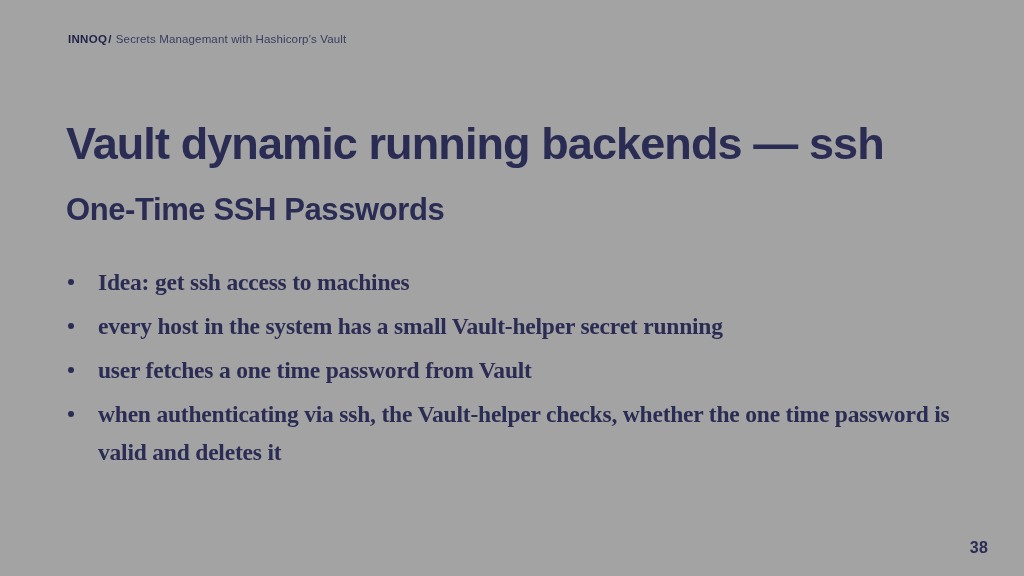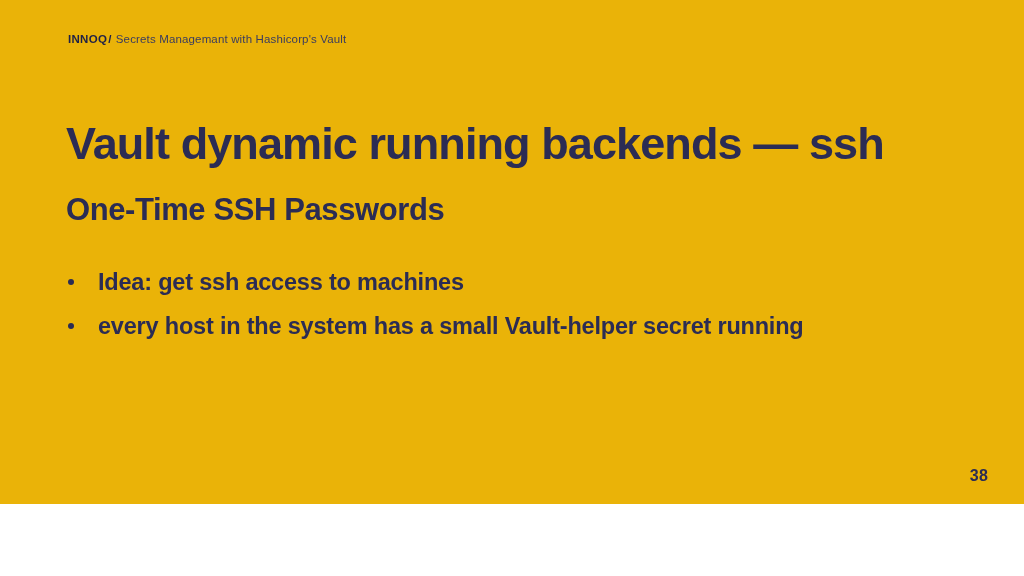--- a/index.html
+++ b/index.html
@@ -10,22 +10,22 @@
     width: 1024px;
     height: 576px;
     background: #ffffff;
     font-family: "Liberation Sans", sans-serif;
     overflow: hidden;
   }
 
   .slide {
     position: relative;
     width: 1024px;
-    height: 504px;
-    background: #eab308;
+    height: 576px;
+    background: #a3a3a3;
     box-sizing: border-box;
   }
 
   
   .slide-header {
     position: absolute;
     left: 68px;
     top: 31px;
     font-size: 11.5px;
     line-height: 16px;
@@ -101,20 +101,21 @@
     position: absolute;
     left: 2px;
     top: 16px;
     width: 6px;
     height: 6px;
     border-radius: 50%;
     background: #2b2c54;
   }
   .bullet-text {
     display: block;
+    font-family: Liberation Serif, serif;
   }
 
   
   .page-number {
     position: absolute;
     right: 36px;
     bottom: 20px;
     font-size: 16px;
     line-height: 16px;
     font-weight: 700;
@@ -137,17 +138,25 @@
 
   <ul class="bullet-list">
     <li class="bullet-item">
       <span class="bullet-dot"></span>
       <span class="bullet-text">Idea: get ssh access to machines</span>
     </li>
     <li class="bullet-item">
       <span class="bullet-dot"></span>
       <span class="bullet-text">every host in the system has a small Vault-helper secret running</span>
     </li>
+    <li class="bullet-item">
+      <span class="bullet-dot"></span>
+      <span class="bullet-text">user fetches a one time password from Vault</span>
+    </li>
+    <li class="bullet-item">
+      <span class="bullet-dot"></span>
+      <span class="bullet-text">when authenticating via ssh, the Vault-helper checks, whether the one time password is valid and deletes it</span>
+    </li>
   </ul>
 
   <div class="page-number">38</div>
 
 </div>
 
 </body></html>

